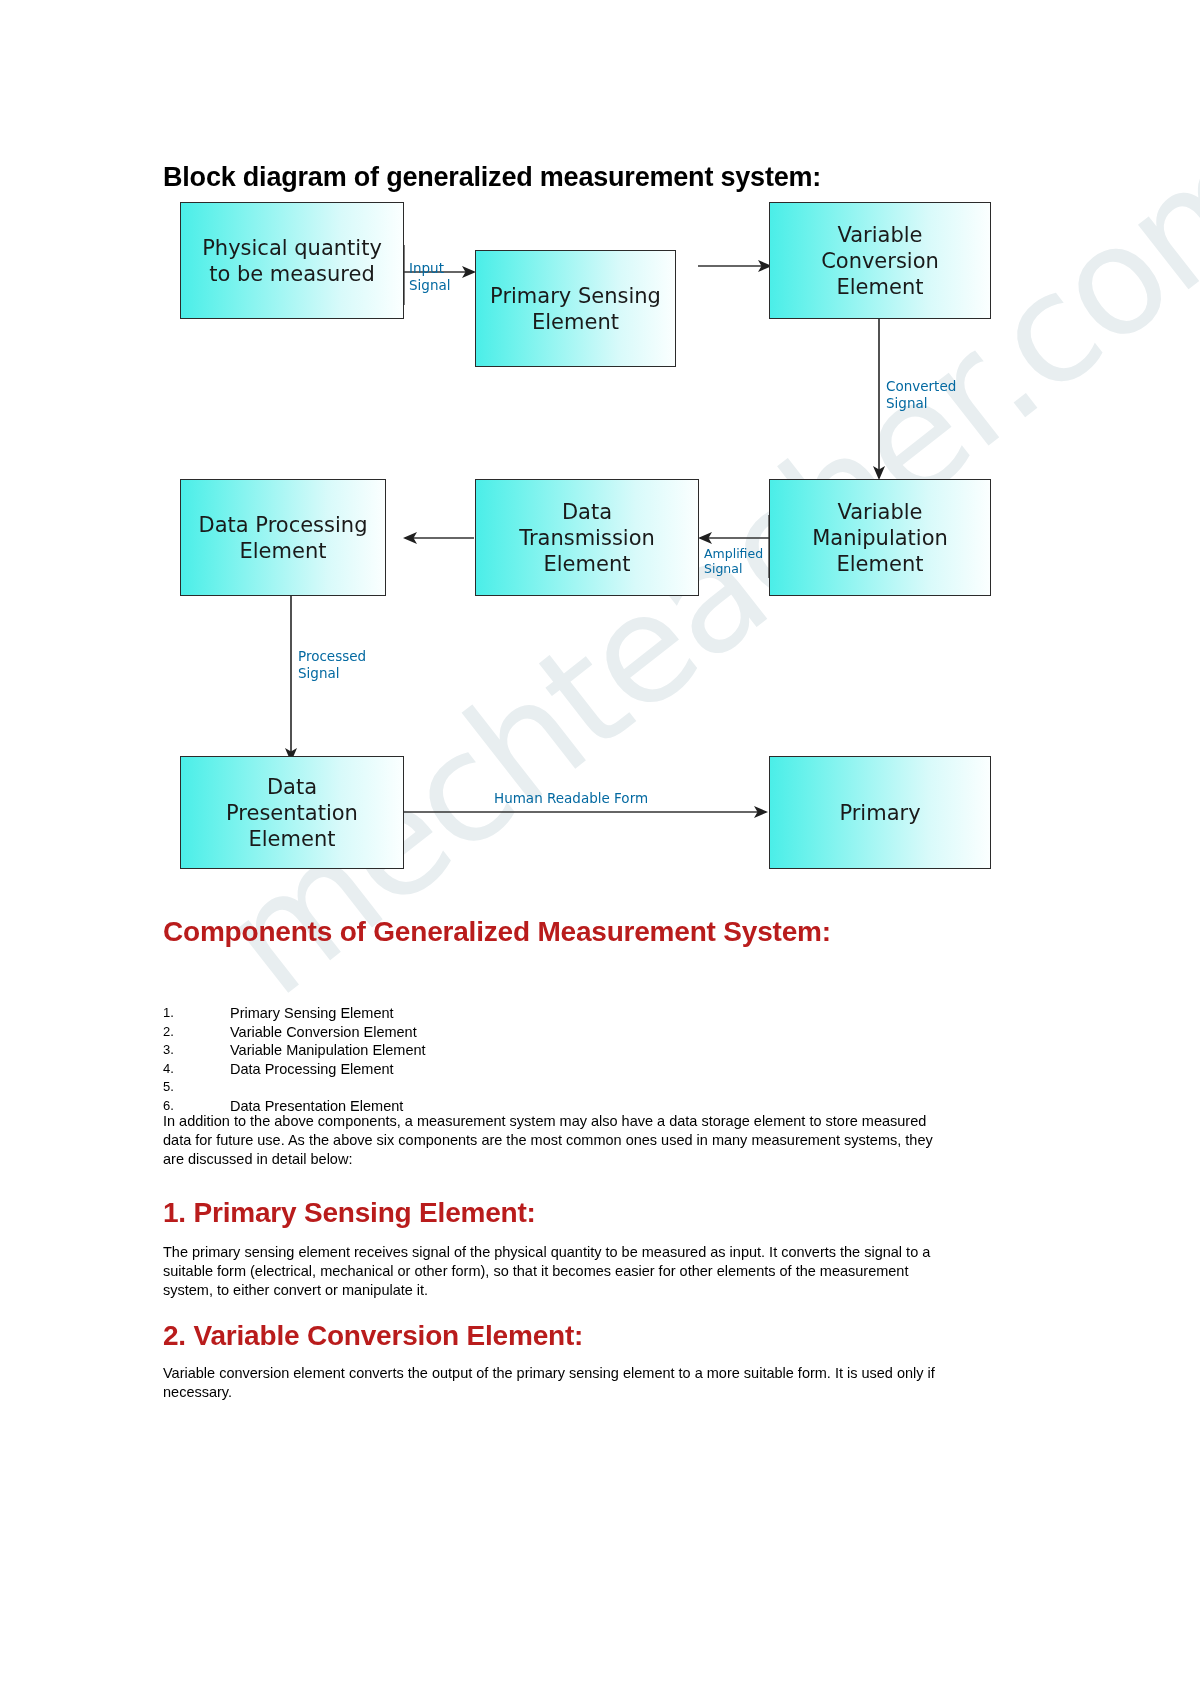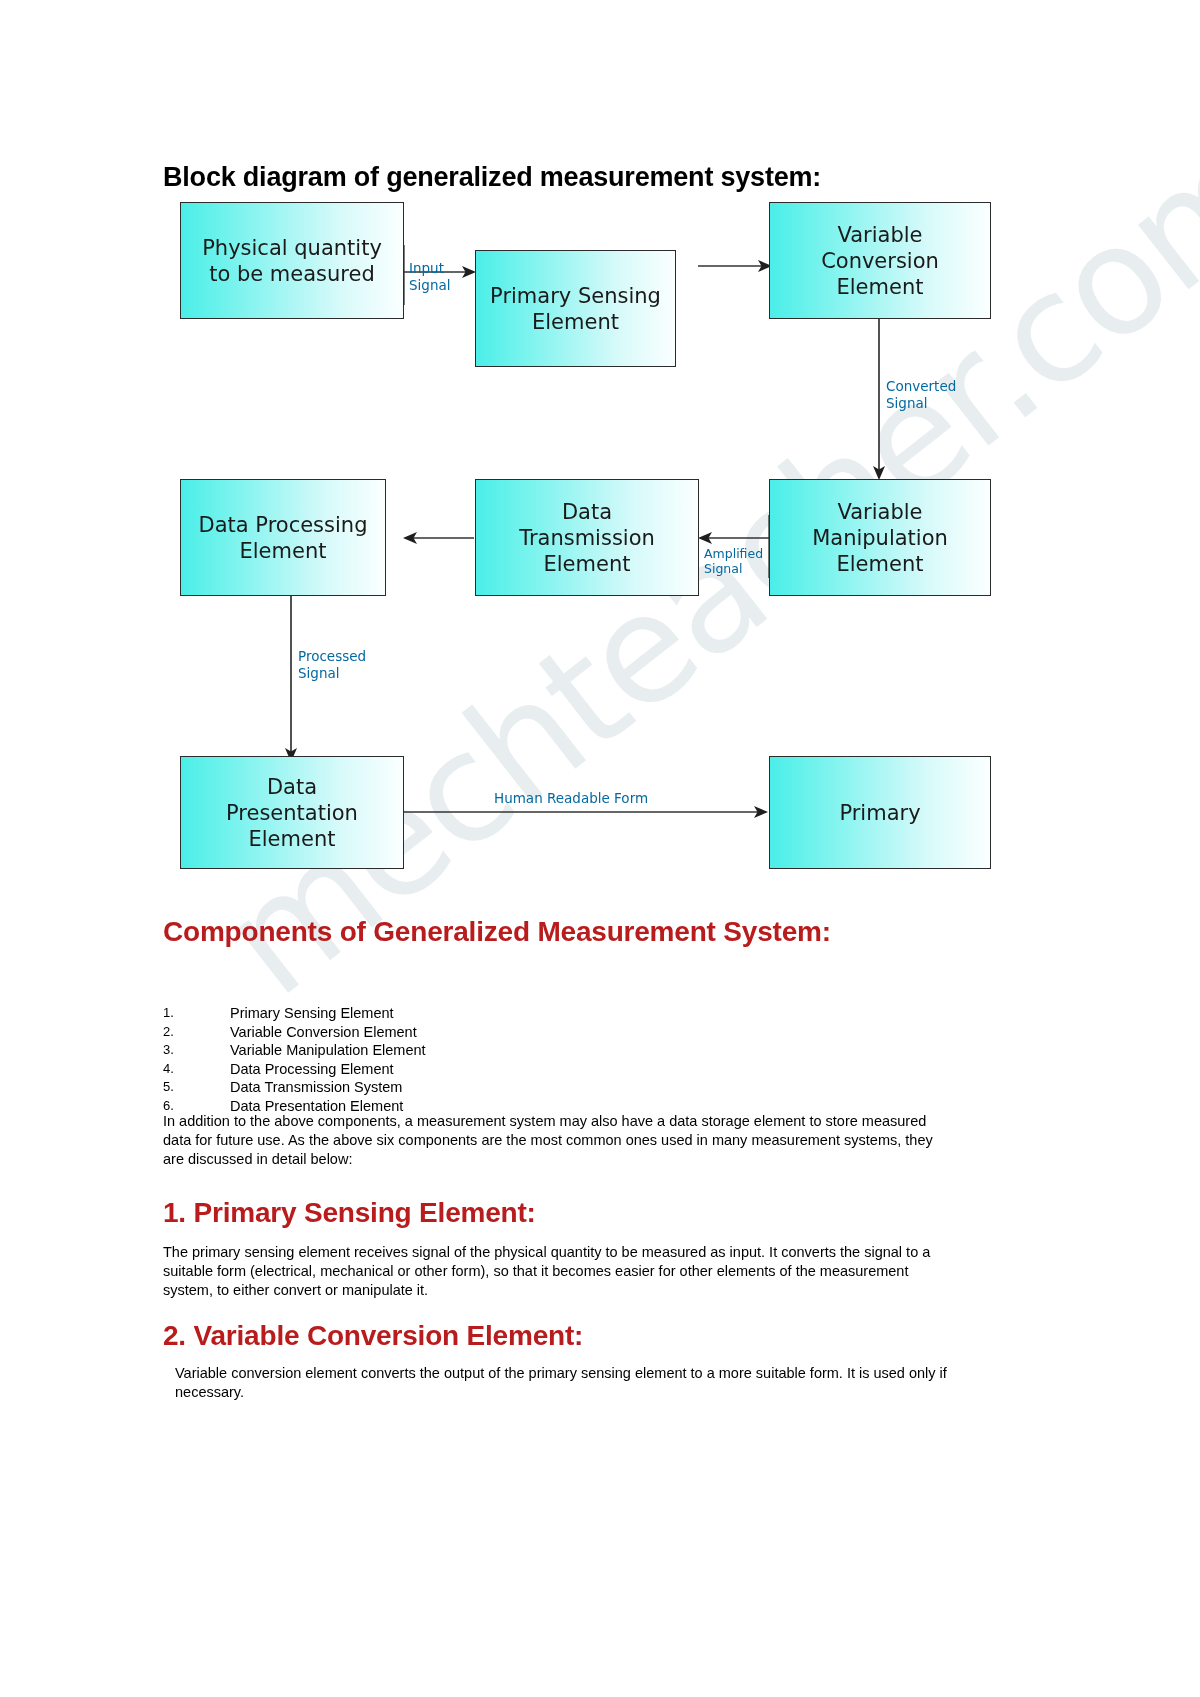--- a/index.html
+++ b/index.html
@@ -258,31 +258,30 @@
     <div class="complist-row">
       <span class="complist-num">3.</span>
       <span class="complist-label">Variable Manipulation Element</span>
     </div>
     <div class="complist-row">
       <span class="complist-num">4.</span>
       <span class="complist-label">Data Processing Element</span>
     </div>
     <div class="complist-row">
       <span class="complist-num">5.</span>
-      <span class="complist-label">Data Transmission System</span>
     </div>
     <div class="complist-row">
       <span class="complist-num">6.</span>
       <span class="complist-label">Data Presentation Element</span>
     </div>
   </div>
 
   <div class="para" style="left:163px; top:1112px; width:785px;">In addition to the above components, a measurement system may also have a data storage element to store measured data for future use. As the above six components are the most common ones used in many measurement systems, they are discussed in detail below:</div>
 
   <div class="h-sec" style="left:163px; top:1197px;">1. Primary Sensing Element:</div>
 
   <div class="para" style="left:163px; top:1243px; width:788px;">The primary sensing element receives signal of the physical quantity to be measured as input. It converts the signal to a suitable form (electrical, mechanical or other form), so that it becomes easier for other elements of the measurement system, to either convert or manipulate it.</div>
 
   <div class="h-sec" style="left:163px; top:1320px;">2. Variable Conversion Element:</div>
 
-  <div class="para" style="left:163px; top:1364px; width:788px;margin-left:12px;">Variable conversion element converts the output of the primary sensing element to a more suitable form. It is used only if necessary.</div>
+  <div class="para" style="left:163px; top:1364px; width:788px;">Variable conversion element converts the output of the primary sensing element to a more suitable form. It is used only if necessary.</div>
 
 </div>
 
 </body></html>

